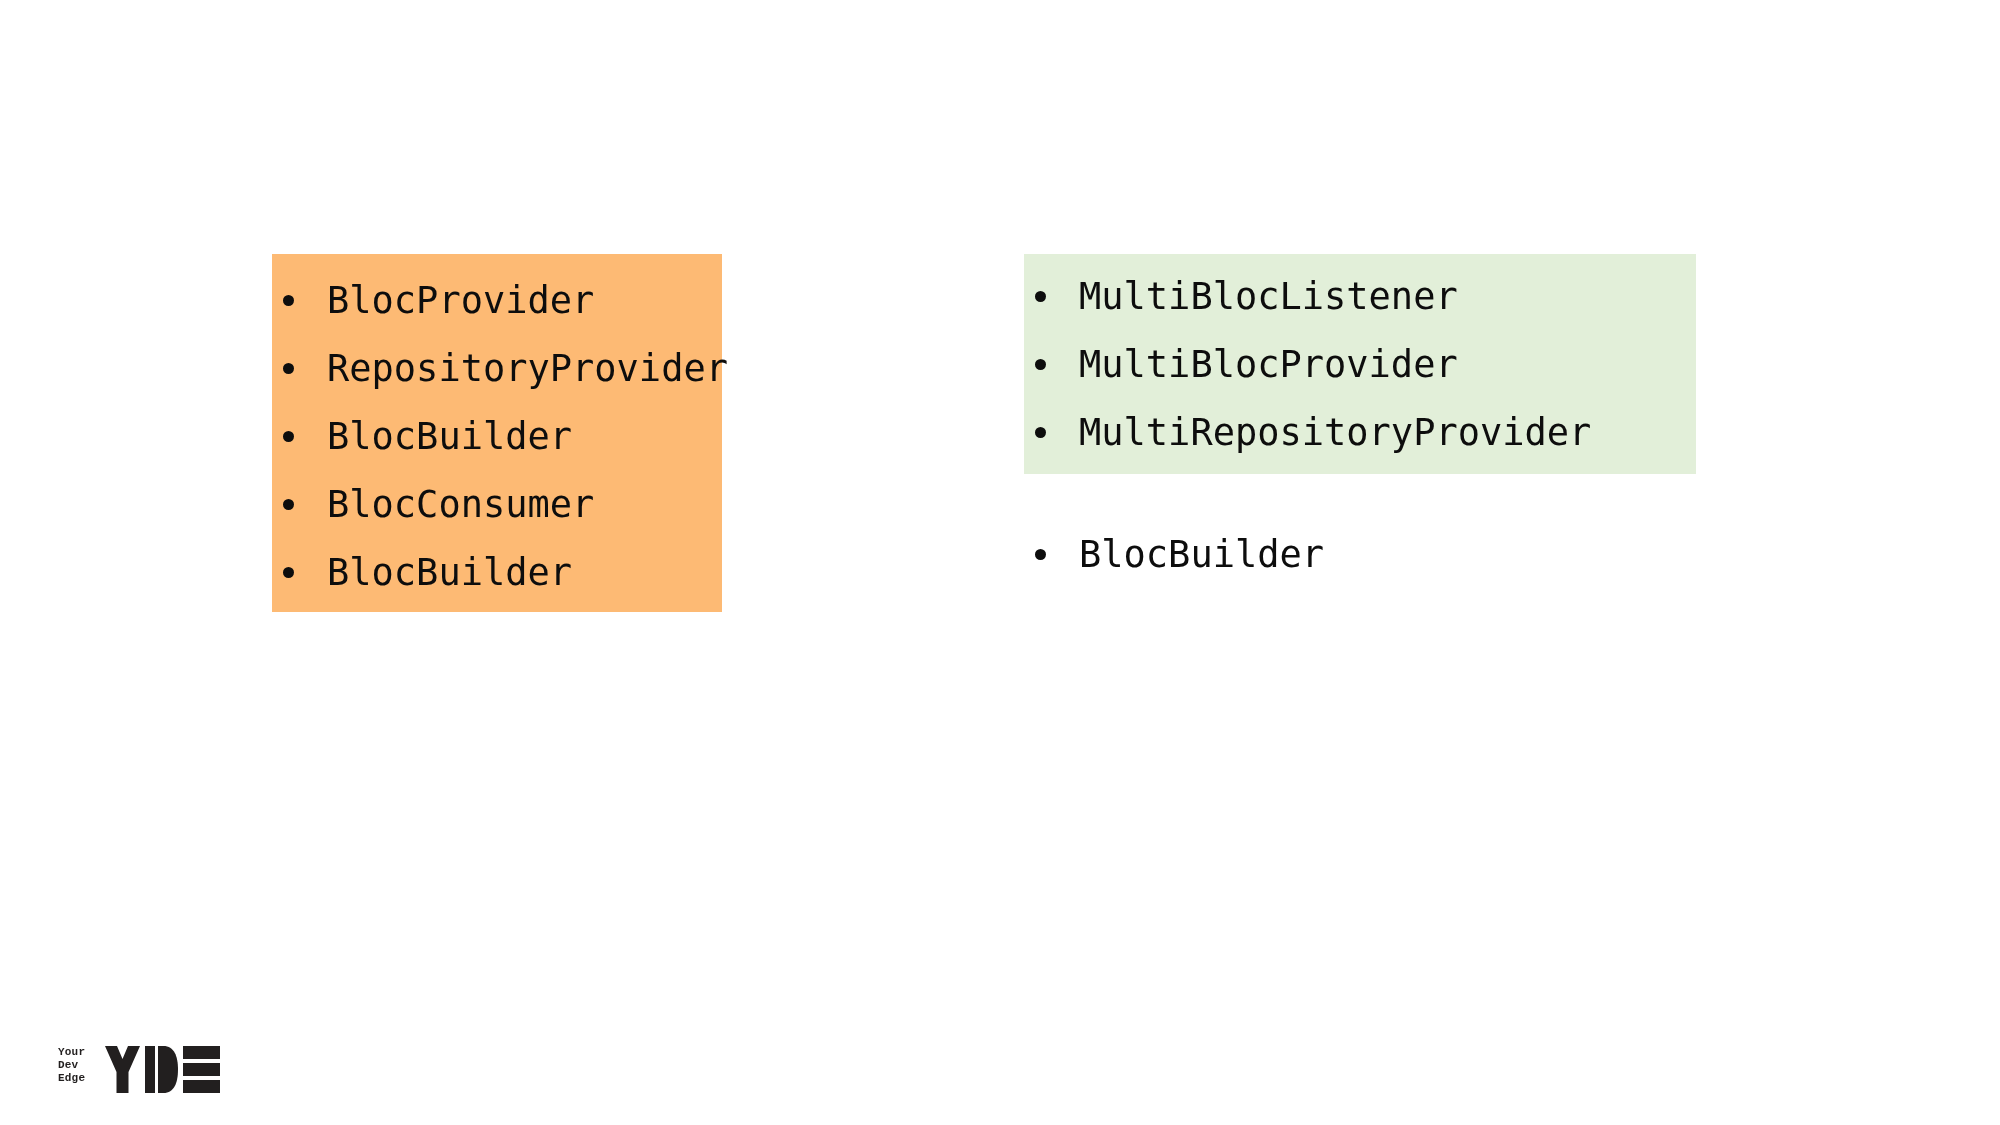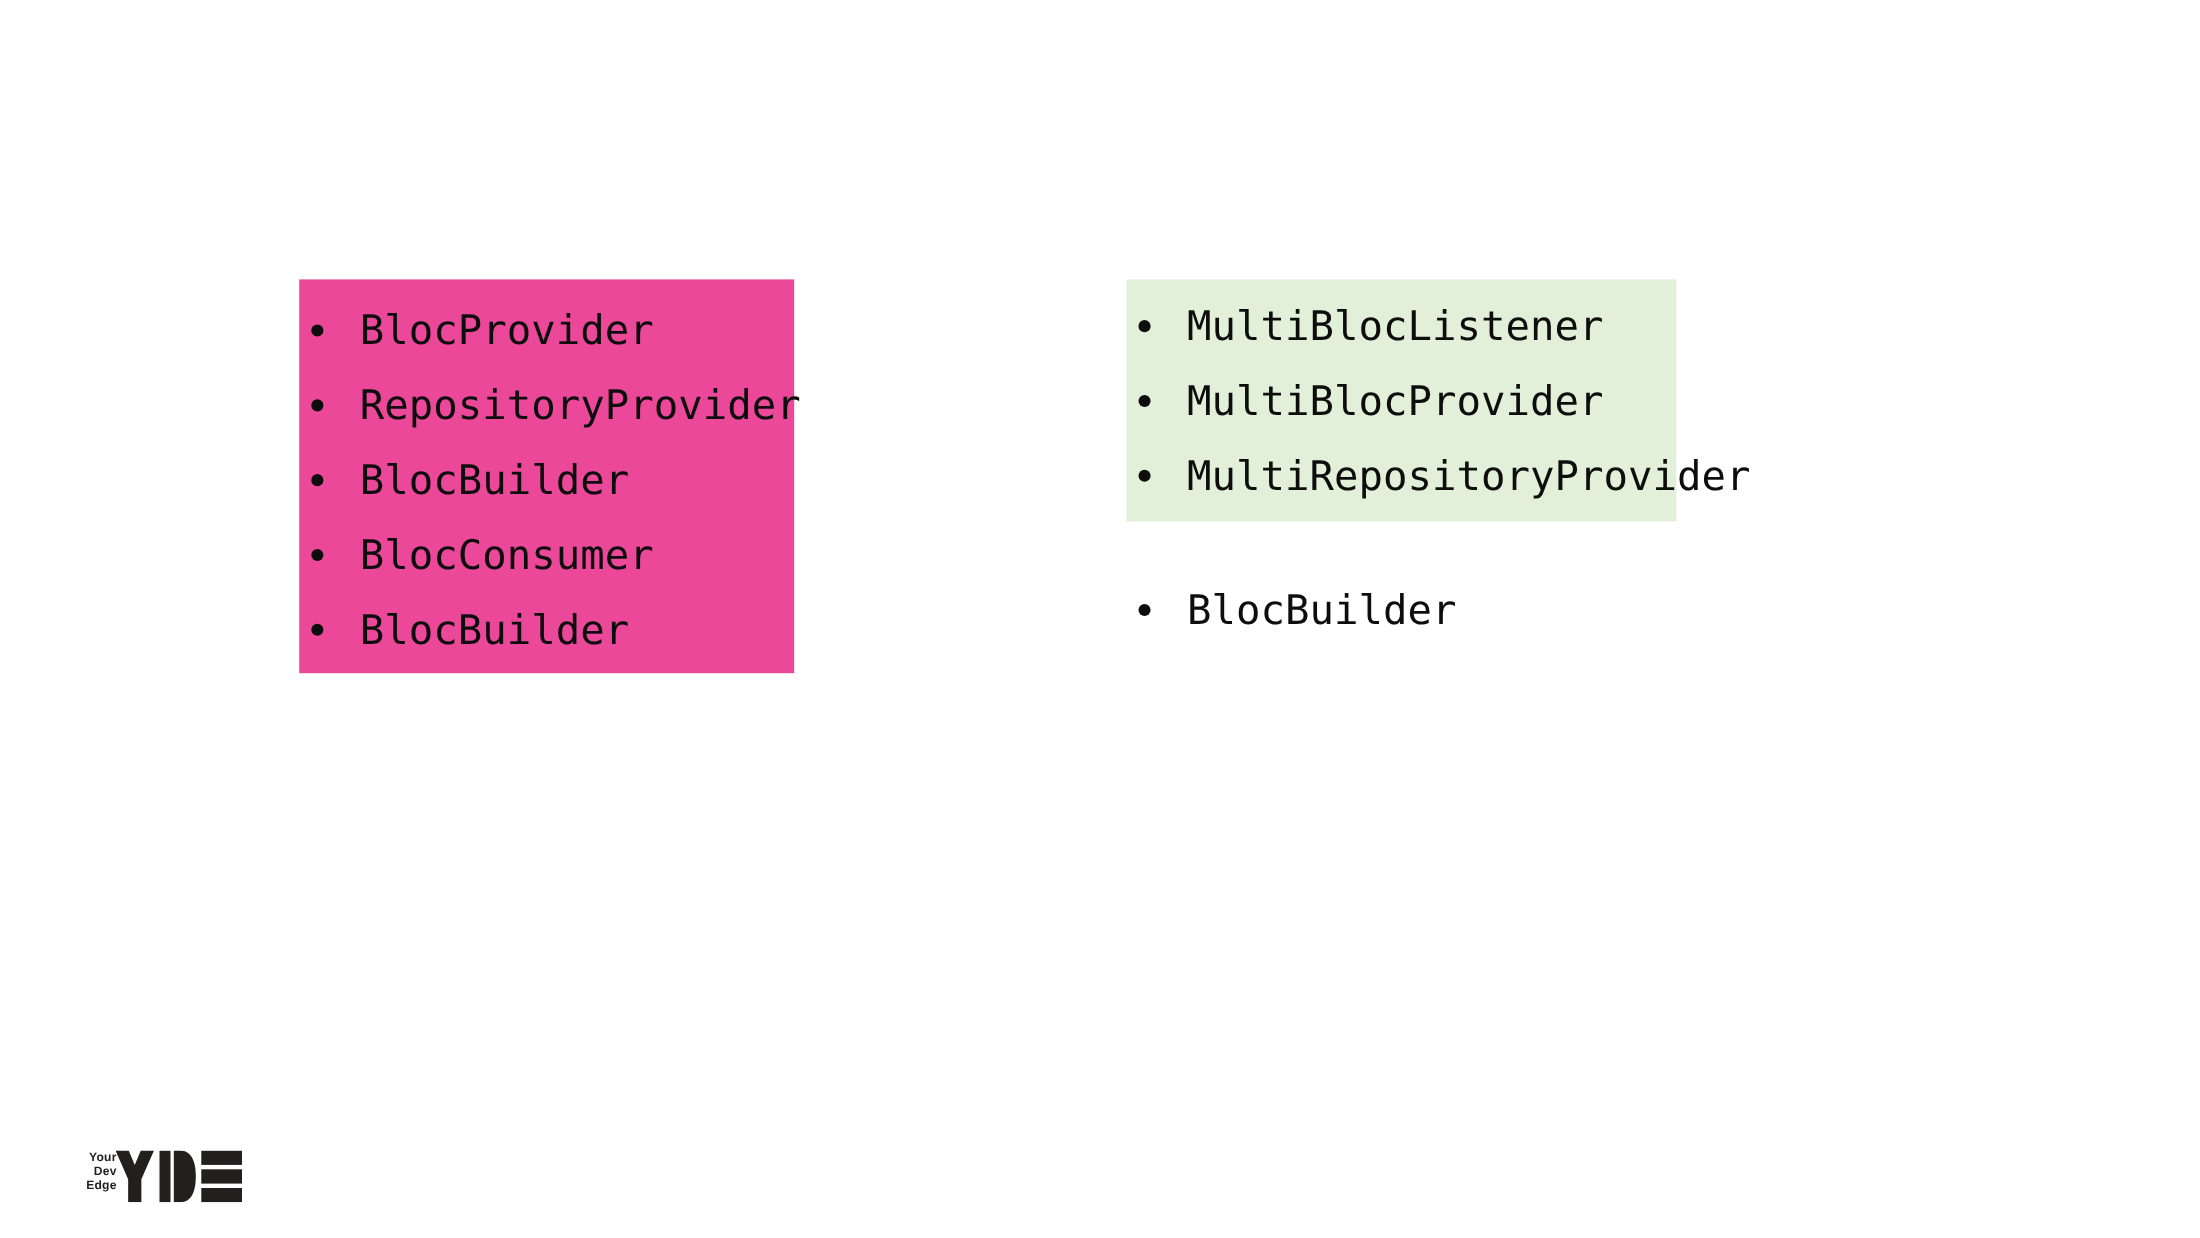--- a/index.html
+++ b/index.html
@@ -14,27 +14,27 @@
     color: #0d0d0d;
   }
   .panel {
     position: absolute;
   }
   .panel-gray {
     left: 272px;
     top: 254px;
     width: 450px;
     height: 358px;
-    background: #ec4899;
+    background: #fdba74;
     padding-top: 12px;
   }
   .panel-green {
     left: 1024px;
     top: 254px;
-    width: 500px;
+    width: 672px;
     height: 220px;
     background: #e2efd9;
     padding-top: 8px;
   }
   ul.bullet-list {
     list-style: none;
   }
   li.bullet-item {
     display: flex;
     align-items: center;
@@ -61,22 +61,22 @@
     left: 58px;
     top: 1042px;
     width: 170px;
     height: 56px;
   }
   .logo-tagline {
     position: absolute;
     left: 0;
     top: 4px;
     width: 48px;
-    text-align: right;
-    font-family: Liberation Sans, sans-serif;
+    text-align: left;
+    font-family: Liberation Mono, monospace;
     font-weight: bold;
     font-size: 11px;
     line-height: 13px;
     color: #221f1f;
     letter-spacing: 0.2px;
   }
   .logo-monogram {
     position: absolute;
     left: 47px;
     top: 4px;

